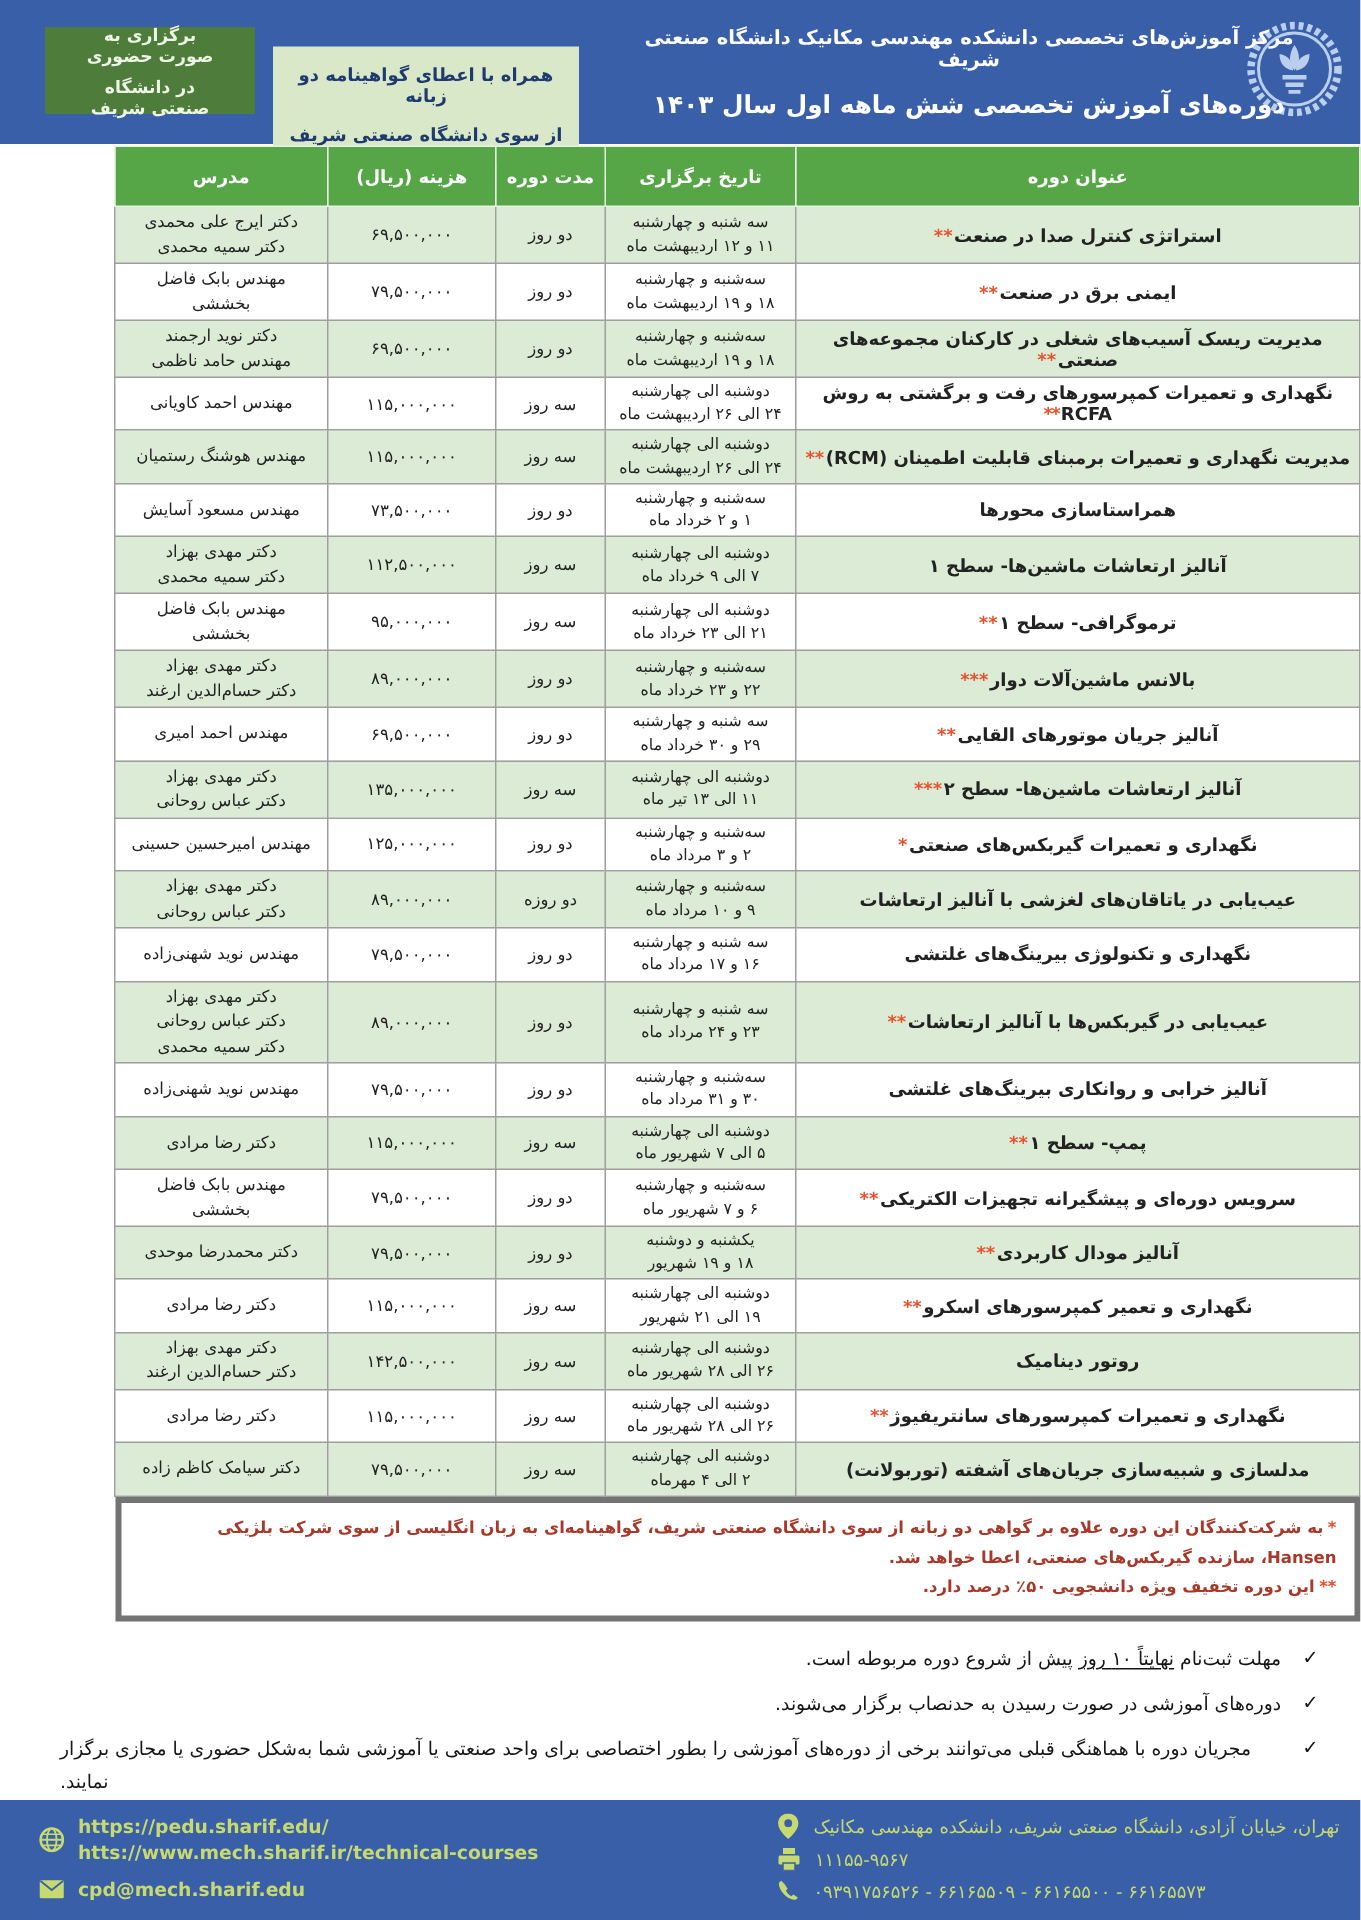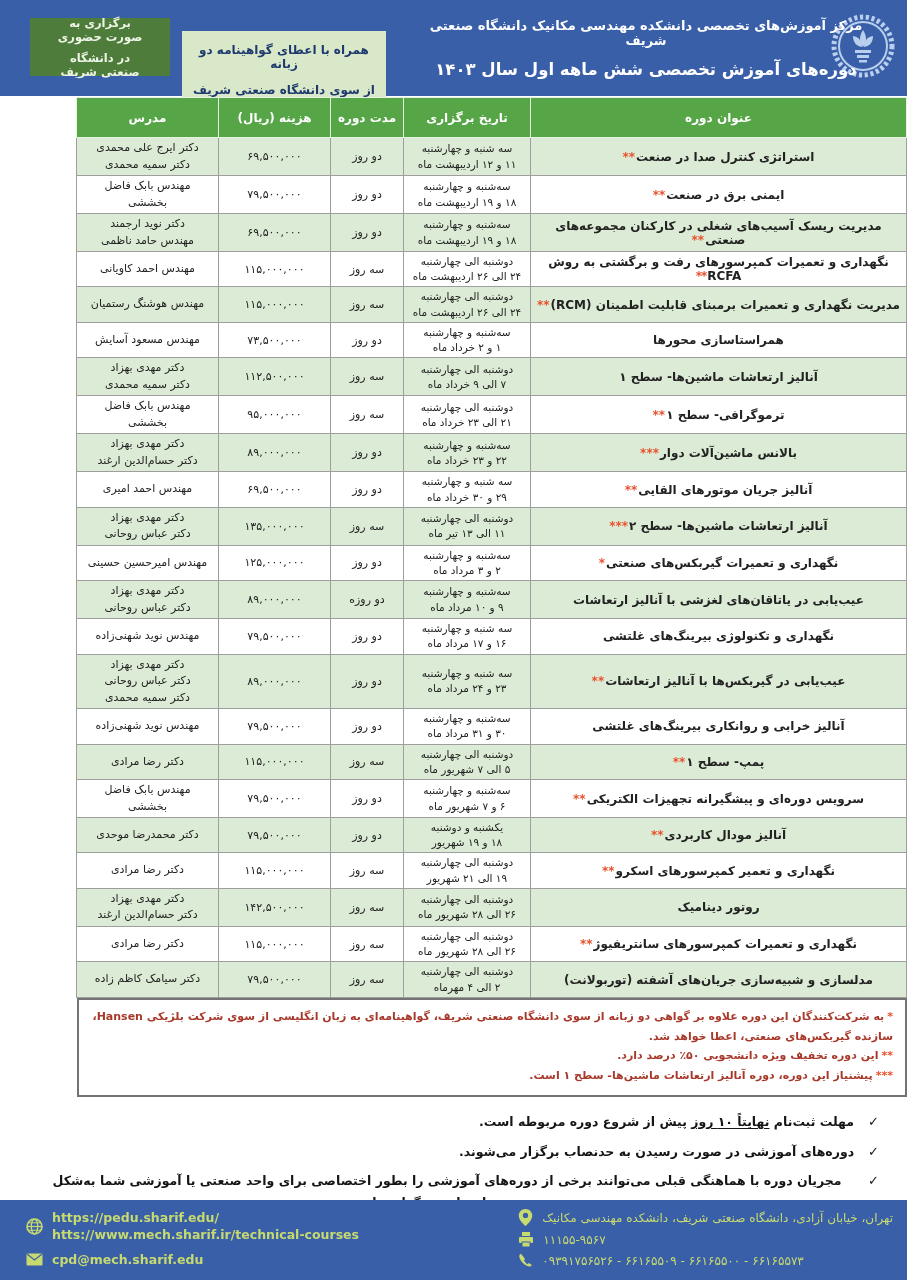--- a/index.html
+++ b/index.html
@@ -32,29 +32,29 @@
           padding:2px 4px;height:30px;color:#222;}
   table.courses tbody tr:nth-child(odd){background:var(--rowgreen);}
   table.courses tbody tr:nth-child(even){background:#fff;}
   .c-title{font-size:12px;font-weight:bold;color:#262626;}
   .c-title .stars{color:var(--star);font-weight:bold;letter-spacing:-1px;padding-right:1px;}
   .c-date{font-size:10.5px;line-height:1.45;}
   .c-dur{font-size:11px;}
   .c-cost{font-size:11px;letter-spacing:0.5px;}
   .c-inst{font-size:11px;line-height:1.5;}
   
-  .footnotes{width:830px;margin-left:75px;margin-top:0;box-sizing:border-box;border:2px solid #737373;
+  .footnotes{width:830px;margin-left:75px;margin-top:0;box-sizing:border-box;border:4px solid #737373;
           background:#fff;padding:7px 12px 9px 12px;}
   .fn-line{font-size:11px;font-weight:bold;color:var(--footnote);line-height:1.8;text-align:right;}
   .fn-line .stars{color:var(--star);letter-spacing:-1px;margin-left:3px;}
   
   .notes{margin:14px 28px 0 40px;}
   .note{display:flex;gap:14px;margin-bottom:7px;font-size:12.5px;color:#151515;line-height:1.75;}
   .note .check{font-weight:bold;font-size:13px;flex:0 0 auto;}
-  .note .ntext{text-align:center;font-weight:bold;}
+  .note .ntext{text-align:left;}
   .note.bold .ntext{font-weight:bold;text-align:justify;}
   .note u{text-underline-offset:2px;}
   
   .footer{position:absolute;bottom:0;left:0;width:907px;height:80px;background:var(--blue);color:var(--footertext);}
   .f-right{position:absolute;right:14px;top:9px;display:flex;flex-direction:column;gap:6px;align-items:flex-end;}
   .f-row{display:flex;align-items:center;gap:9px;font-size:12px;}
   .f-row svg{flex:0 0 auto;}
   .f-left{position:absolute;left:26px;top:10px;direction:ltr;text-align:left;}
   .urls{display:flex;align-items:center;gap:9px;}
   .url-lines{display:flex;flex-direction:column;gap:2px;font-size:12.5px;font-weight:bold;}
@@ -400,21 +400,20 @@
             <td class="c-inst">
               <div>دکتر سیامک کاظم زاده</div>
             </td>
           </tr>
         </tbody>
     </table>
 
     <div class="footnotes">
         <div class="fn-line"><span class="stars">*</span><span>به شرکت‌کنندگان این دوره علاوه بر گواهی دو زبانه از سوی دانشگاه صنعتی شریف، گواهینامه‌ای به زبان انگلیسی از سوی شرکت بلژیکی Hansen، سازنده گیربکس‌های صنعتی، اعطا خواهد شد.</span></div>
         <div class="fn-line"><span class="stars">**</span><span>این دوره تخفیف ویژه دانشجویی ۵۰٪ درصد دارد.</span></div>
-        <div class="fn-line"><span class="stars">***</span><span>پیشنیاز این دوره، دوره آنالیز ارتعاشات ماشین‌ها- سطح ۱ است.</span></div>
       </div>
 
     <div class="notes">
         <div class="note">
           <span class="check">✓</span>
           <span class="ntext">مهلت ثبت‌نام <u>نهایتاً ۱۰ روز</u> پیش از شروع دوره مربوطه است.</span>
         </div>
         <div class="note">
           <span class="check">✓</span>
           <span class="ntext">دوره‌های آموزشی در صورت رسیدن به حدنصاب برگزار می‌شوند.</span>

